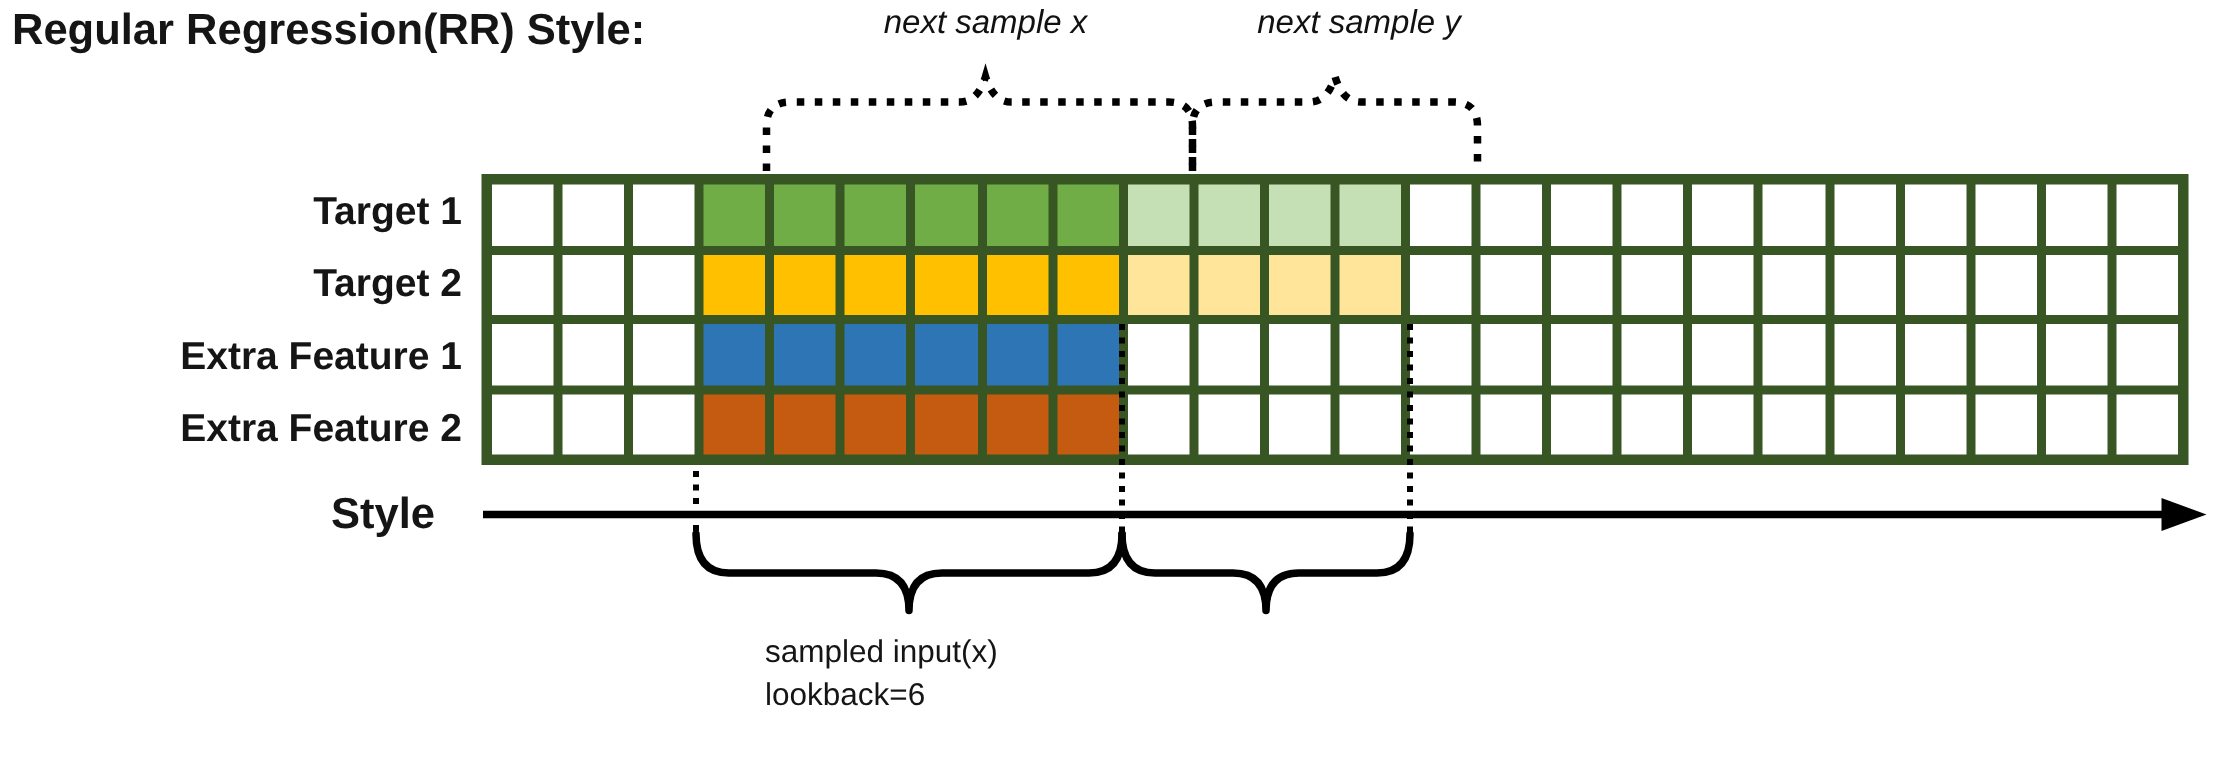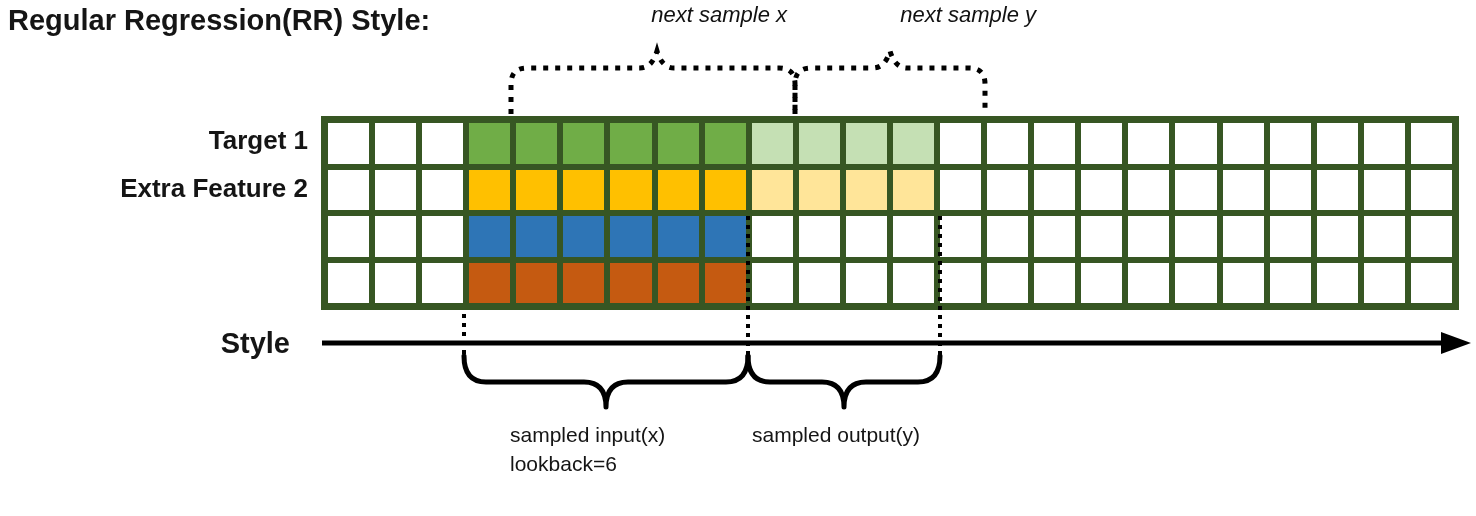--- a/index.html
+++ b/index.html
@@ -5,21 +5,21 @@
   html,body{margin:0;padding:0;background:#ffffff;}
   #canvas{
     position:relative;width:1476px;height:516px;overflow:hidden;
     font-family:"Liberation Sans", sans-serif;color:#111;background:#fff;
   }
   .title{
     position:absolute;left:8px;top:4px;
     font-size:29px;font-weight:700;letter-spacing:0px;color:#151515;
   }
   .brace-label{
-    position:absolute;top:2px;width:260px;text-align:right;
+    position:absolute;top:2px;width:260px;text-align:center;
     font-size:22px;font-style:italic;font-weight:500;color:#111;
   }
   #label-x{left:527px;}
   #label-y{left:776px;}
   #row-labels{
     position:absolute;left:0;top:116px;width:308px;height:194px;
     display:grid;grid-template-rows:repeat(4,1fr);
   }
   .row-label{
     display:flex;align-items:center;justify-content:flex-end;
@@ -48,20 +48,22 @@
 
 <div id="canvas">
 
   <div class="title">Regular Regression(RR) Style:</div>
 
   <div id="label-x" class="brace-label">next sample x</div>
   <div id="label-y" class="brace-label">next sample y</div>
 
   <div id="row-labels">
       <div class="row-label">Target 1</div>
+      <div class="row-label">Target 2</div>
+      <div class="row-label">Extra Feature 1</div>
       <div class="row-label">Extra Feature 2</div>
     </div>
 
   <div id="grid" style="background: rgb(55, 86, 35);">
       <div class="cell" style="background: rgb(255, 255, 255);"></div>
       <div class="cell" style="background: rgb(255, 255, 255);"></div>
       <div class="cell" style="background: rgb(255, 255, 255);"></div>
       <div class="cell" style="background: rgb(112, 173, 71);"></div>
       <div class="cell" style="background: rgb(112, 173, 71);"></div>
       <div class="cell" style="background: rgb(112, 173, 71);"></div>
@@ -174,16 +176,15 @@
   </svg>
 
   <div id="time-label">Style</div>
 
   <div id="sample-input" class="sample-block">
     <div>sampled input(x)</div>
     <div>lookback=6</div>
   </div>
 
   <div id="sample-output" class="sample-block">
-    <div>sampled output(y)</div>
   </div>
 
 </div>
 
 </body></html>

